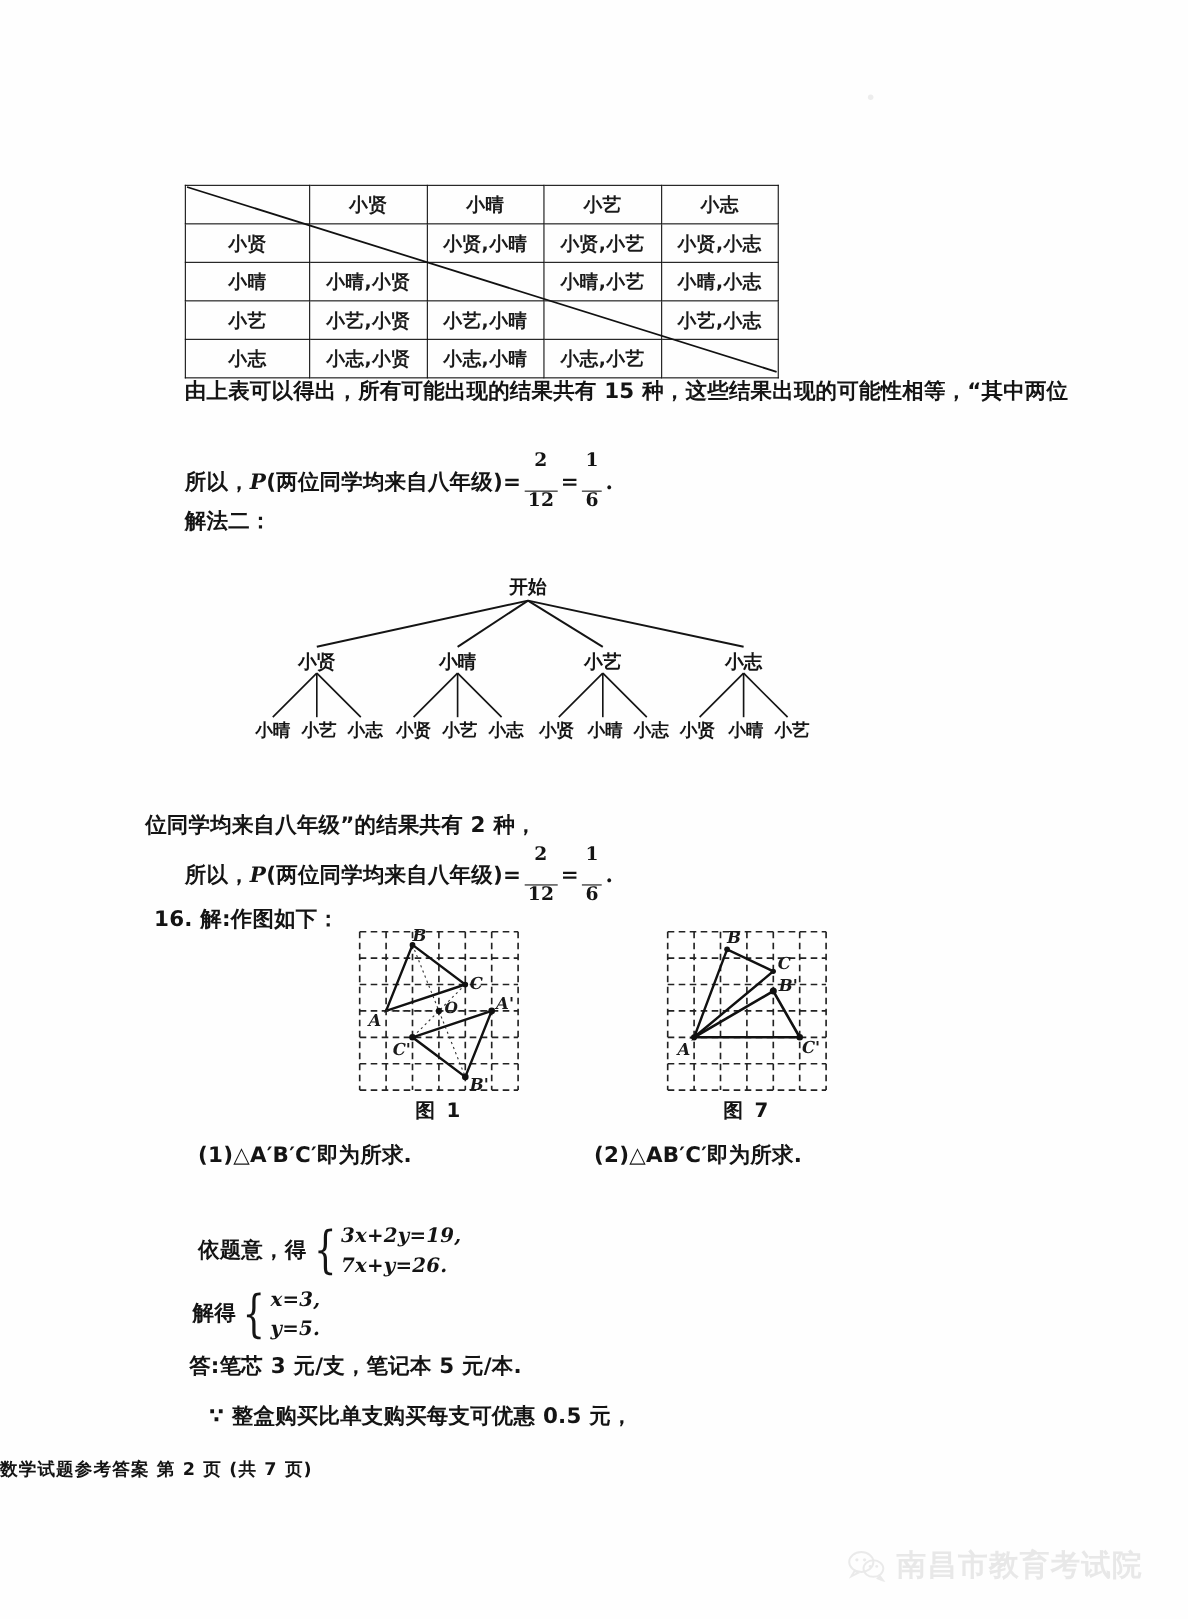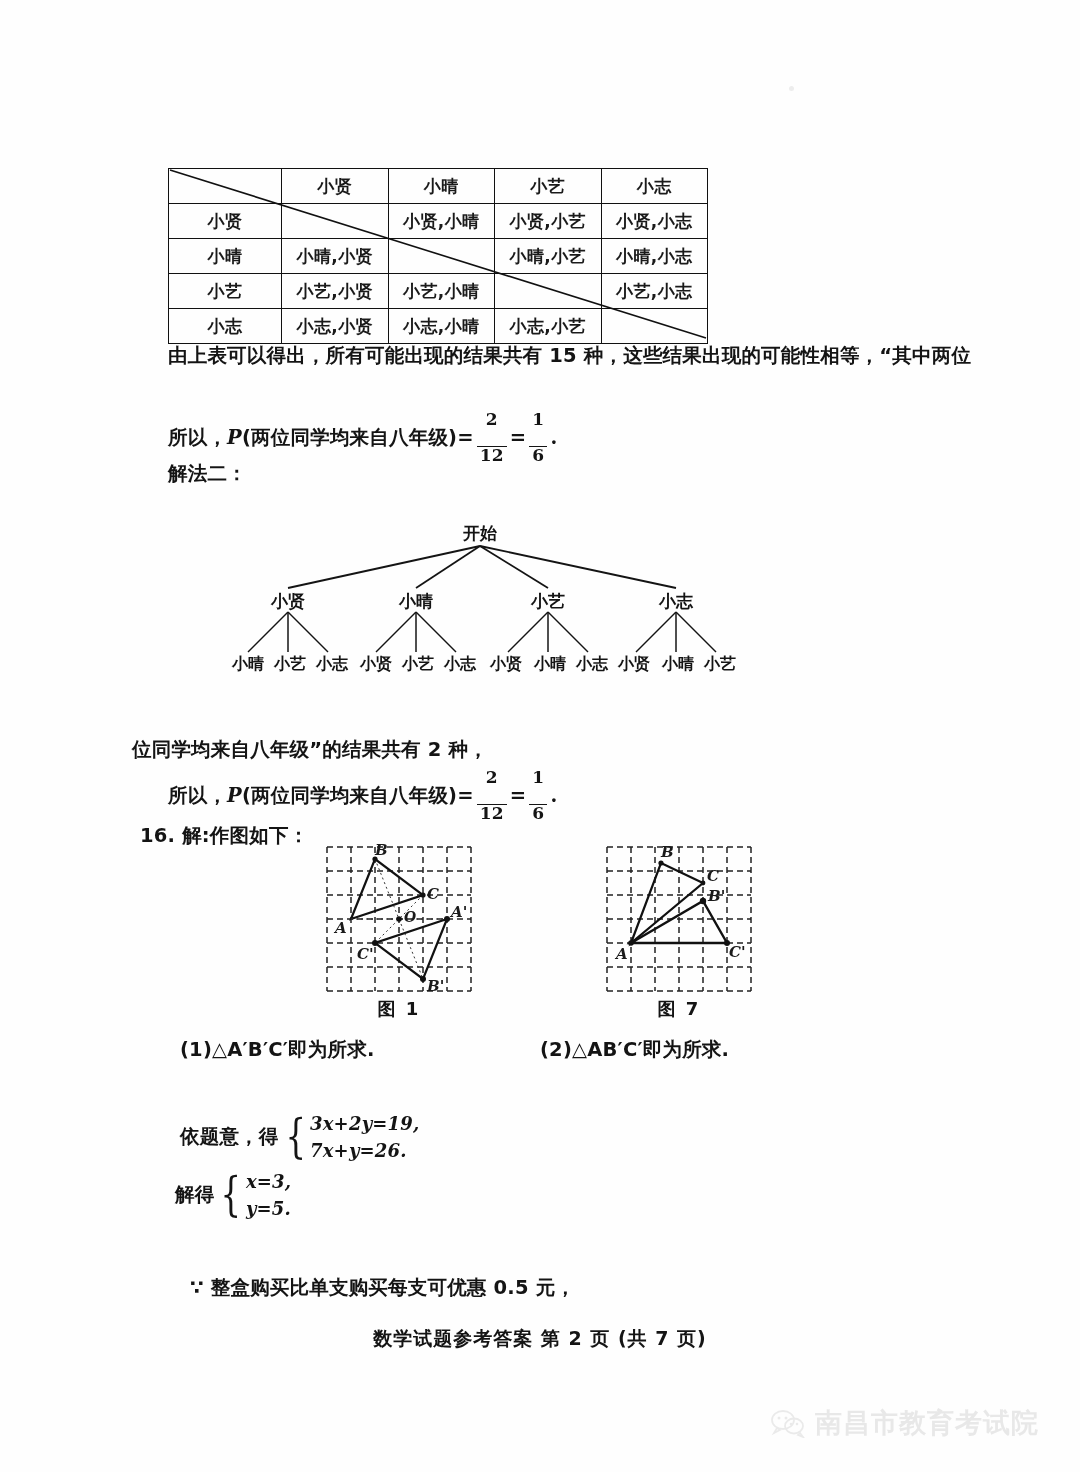--- a/index.html
+++ b/index.html
@@ -150,23 +150,22 @@
     font-weight: 600;
     line-height: 1.5;
   }
 
   
   .footer {
     position: absolute;
     left: 0;
     right: 0;
     top: 1326px;
-    text-align: center;
-    font-family: "DejaVu Sans", "Liberation Sans", sans-serif;
-    font-size: 19px;
+    font-family: "DejaVu Sans", "Liberation Sans", sans-serif;
+    font-size: 16px;
     font-weight: 700;
     color: #141414;
     letter-spacing: 1px;
   }
 
   
   .watermark {
     position: absolute;
     left: 770px;
     top: 1405px;
@@ -420,20 +419,21 @@
   <div class="para" style="left:175px; top:1168px;">
     <span>解得</span><span class="sys">
         <span class="brace">{</span>
         <span class="rows">
           <span class="ital">x=3,</span>
           <span class="ital">y=5.</span>
         </span>
       </span>
   </div>
 
+  <div class="para" style="left:172px; top:1228px;">答:笔芯 3 元/支，笔记本 5 元/本.</div>
   <div class="para" style="left:190px; top:1274px;">∵ 整盒购买比单支购买每支可优惠 0.5 元，</div>
 
   <div class="footer">数学试题参考答案  第 2 页  (共 7 页)</div>
 
   <div class="watermark">
     <svg width="36" height="30" viewBox="0 0 36 30">
       <ellipse cx="13" cy="12" rx="11" ry="9" fill="none" stroke="#d8d8d8" stroke-width="1.8"></ellipse>
       <path d="M7 20 L4 25 L10 22 Z" fill="none" stroke="#d8d8d8" stroke-width="1.8"></path>
       <ellipse cx="24" cy="18" rx="9" ry="7.5" fill="none" stroke="#d8d8d8" stroke-width="1.8"></ellipse>
       <path d="M30 25 L33 29 L28 27 Z" fill="none" stroke="#d8d8d8" stroke-width="1.8"></path>

